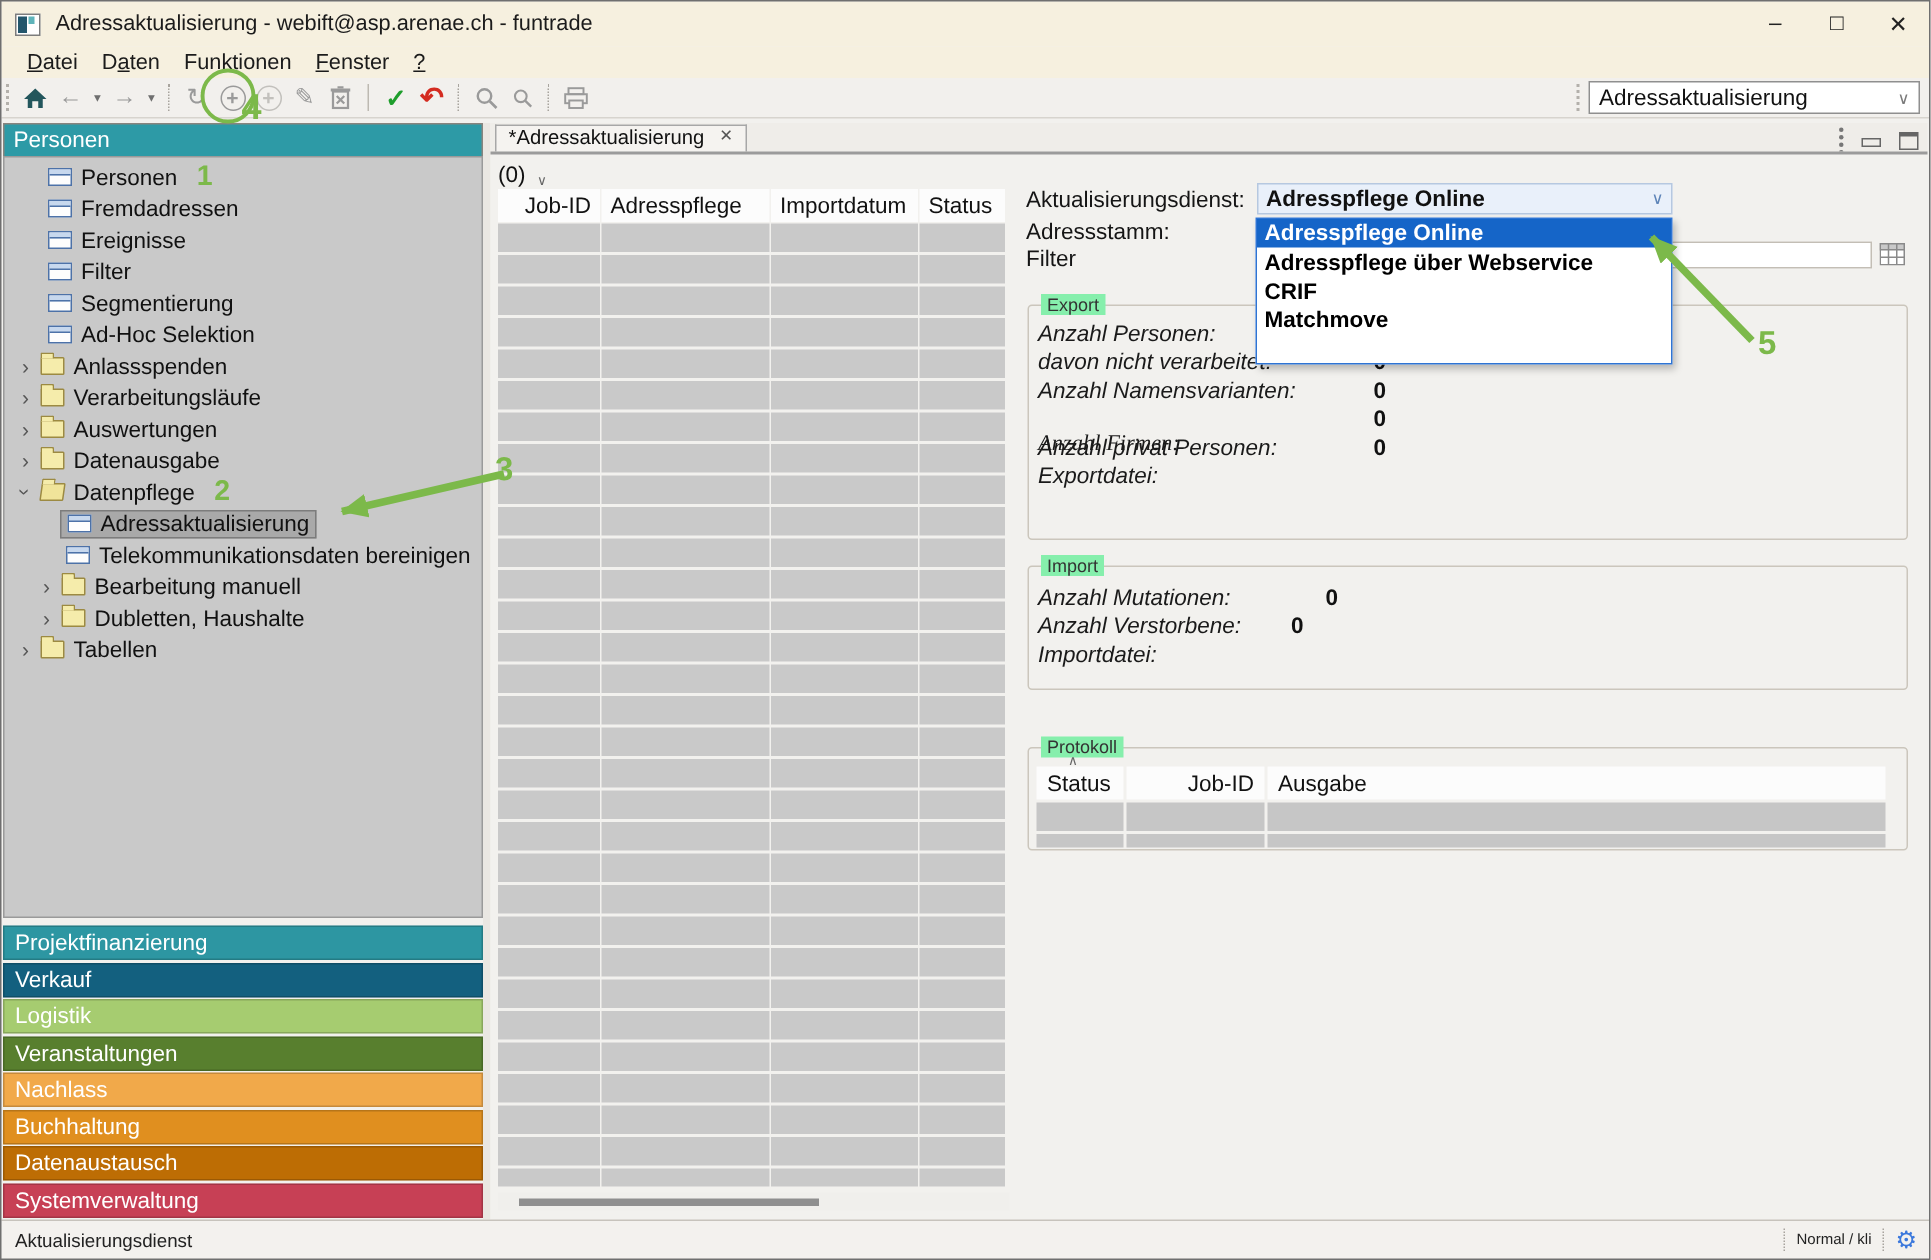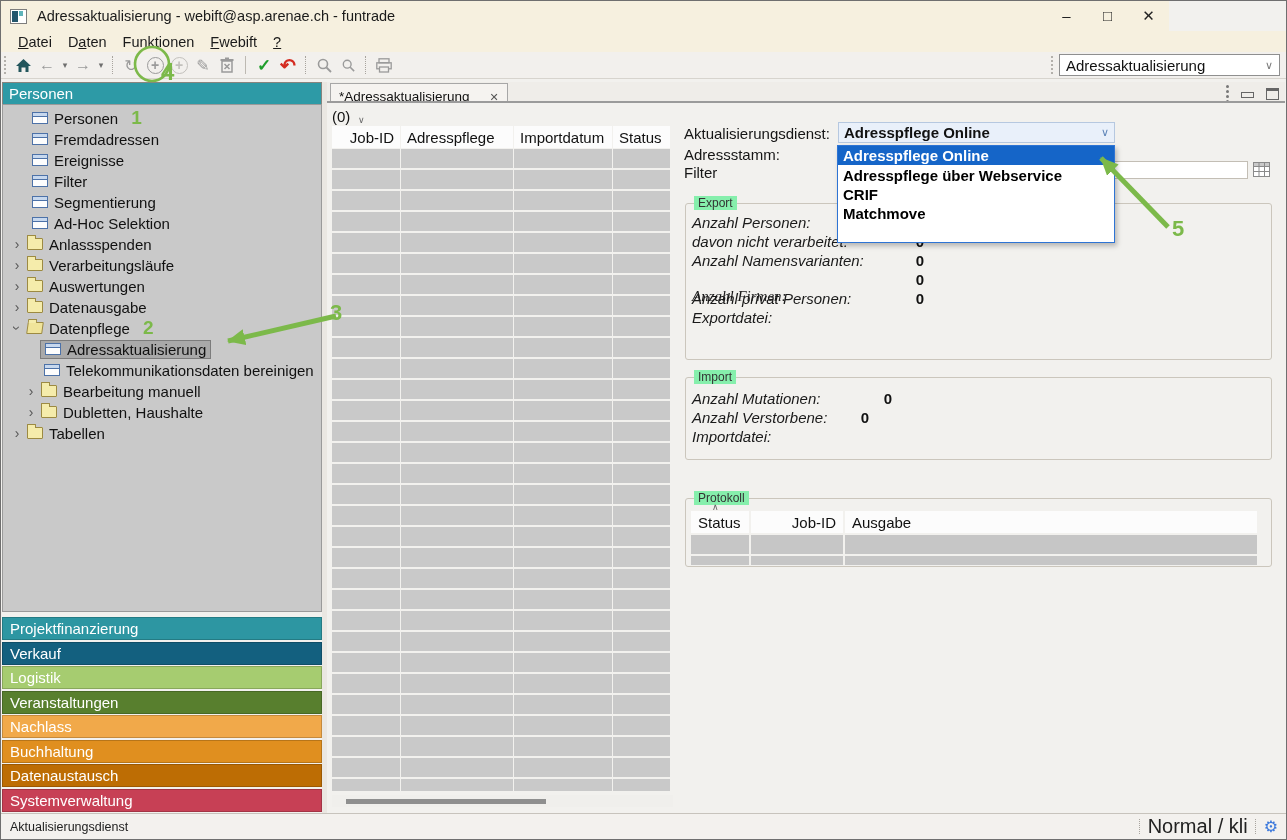--- a/index.html
+++ b/index.html
@@ -2,21 +2,21 @@
 <html><head>
 <meta charset="utf-8">
 <style>
   *{margin:0;padding:0;box-sizing:border-box;}
   html,body{width:1287px;height:840px;}
   body{position:relative;font-family:"Liberation Sans",sans-serif;font-size:15px;color:#111;
        background:#f2f1ee;overflow:hidden;}
   .abs{position:absolute;}
   
   .window-border{position:absolute;inset:0;border:1px solid #6f6f6f;pointer-events:none;z-index:90;}
-  .titlebar{position:absolute;left:1px;top:1px;width:1168px;height:30px;background:#f6f0df;
+  .titlebar{position:absolute;left:1px;top:1px;width:1285px;height:30px;background:#f6f0df;
             display:flex;align-items:center;}
   .app-icon{width:17px;height:15px;margin-left:9px;border:1px solid #7d7d7d;background:#fff;position:relative;}
   .app-icon::before{content:"";position:absolute;left:1px;top:1px;bottom:1px;width:6px;background:#23566c;}
   .app-icon::after{content:"";position:absolute;left:8px;top:1px;width:4px;height:5px;background:#5fb4ba;}
   .title-text{margin-left:10px;font-size:14.5px;color:#1b1b1b;}
   .win-controls{margin-left:auto;display:flex;height:30px;}
   .win-btn{width:41px;height:29px;display:flex;align-items:center;justify-content:center;
            font-size:15px;color:#222;}
   .menubar{position:absolute;left:1px;top:31px;width:1285px;height:21px;background:#f6f0df;
            display:flex;align-items:center;padding-left:9px;}
@@ -56,21 +56,21 @@
   .folder-ic::before{content:"";position:absolute;left:-1px;top:-4px;width:7px;height:3px;background:#f5ecab;border:1px solid #9c8a42;border-bottom:none;border-radius:1px 1px 0 0;}
   .folder-ic.open{transform:skewX(-8deg);background:#f0e49a;}
   .badge-num{color:#7cb94a;font-weight:bold;font-size:19px;margin-left:9px;}
   .cats{position:absolute;left:2px;top:617px;width:320px;}
   .cat-bar{height:23px;margin-bottom:1.5px;display:flex;align-items:center;padding-left:7px;
            color:#fff;font-size:15px;border:1px solid rgba(0,0,0,0.18);}
   .splitter{position:absolute;left:322px;top:82px;width:5px;height:731px;background:#eae7e2;}
   
   .tabstrip{position:absolute;left:327px;top:82px;width:958px;height:21px;background:#efede9;}
   .tab{position:absolute;left:3px;top:1px;height:21px;background:#f5f3f0;border:1px solid #a7a7a7;
-       border-bottom:none;display:flex;align-items:flex-end;padding:0 8px;font-size:13.5px;gap:20px;}
+       border-bottom:none;display:flex;align-items:flex-start;padding:0 8px;font-size:13.5px;gap:10px;}
   .tab-close{font-size:11px;color:#555;}
   .mini-icons{position:absolute;right:6px;top:3px;display:flex;align-items:center;gap:12px;}
   .kebab{display:flex;flex-direction:column;gap:2px;}
   .kebab i{width:3px;height:3px;border-radius:50%;background:#777;}
   .mini-min{width:13px;height:6px;border:1px solid #666;margin-top:2px;}
   .mini-max{width:13px;height:12px;border:1px solid #666;border-top:3px solid #666;}
   .content{position:absolute;left:327px;top:101px;width:958px;height:712px;background:#f2f1ee;
            border-top:2px solid #9b9b9b;}
   .count-label{position:absolute;left:5px;top:5px;font-size:15px;}
   .sort-ind{position:absolute;font-size:9px;color:#666;line-height:8px;}
@@ -103,21 +103,21 @@
   .pk-header div{background:#fcfcfc;display:flex;align-items:center;font-size:15px;padding:0 7px;}
   .pk-header .p1{justify-content:flex-end;}
   .pk-row{position:absolute;left:5px;display:grid;grid-template-columns:58px 92px 412px;gap:2px;}
   .pk-cell{background:#c6c6c6;}
   
   .statusbar{position:absolute;left:1px;top:813px;width:1285px;height:26px;background:#f3f1ee;
              border-top:1px solid #c7c3bc;display:flex;align-items:center;}
   .sb-left{margin-left:9px;font-size:12.5px;color:#222;}
   .sb-right{margin-left:auto;display:flex;align-items:center;gap:7px;margin-right:8px;}
   .sb-sep{width:2px;height:15px;border-left:1px dotted #a8a49e;}
-  .sb-mode{font-size:20px;color:#222;}
+  .sb-mode{font-size:10px;color:#222;}
   .gear-ic{color:#3b78dc;font-size:16px;}
   
   .anno-svg{position:absolute;left:0;top:0;z-index:60;pointer-events:none;}
   .anno-num{position:absolute;z-index:61;color:#7cb94a;font-weight:bold;font-size:22px;pointer-events:none;}
   svg{display:block;}
 </style>
 </head>
 <body>
 
 <div class="titlebar">
@@ -133,21 +133,21 @@
     <div class="win-btn">
         <span>✕</span>
       </div>
   </div>
 </div>
 
 <div class="menubar">
   <div class="menu-item"><span></span><span class="hot">D</span><span>atei</span></div>
   <div class="menu-item"><span>D</span><span class="hot">a</span><span>ten</span></div>
   <div class="menu-item"><span>Funktionen</span><span class="hot"></span><span></span></div>
-  <div class="menu-item"><span></span><span class="hot">F</span><span>webift</span></div>
+  <div class="menu-item"><span></span><span class="hot">F</span><span>enster</span></div>
   <div class="menu-item"><span></span><span class="hot">?</span><span></span></div>
 </div>
 
 <div class="toolbar">
   <div class="grip"></div>
   <div class="tb-icon">
     <svg width="17" height="15" viewBox="0 0 17 15">
         <path d="M1 8 L8.5 1 L16 8 L13.5 8 L13.5 14 L10.5 14 L10.5 9.5 L6.5 9.5 L6.5 14 L3.5 14 L3.5 8 Z" fill="#23565c"></path>
       </svg>
   </div>

